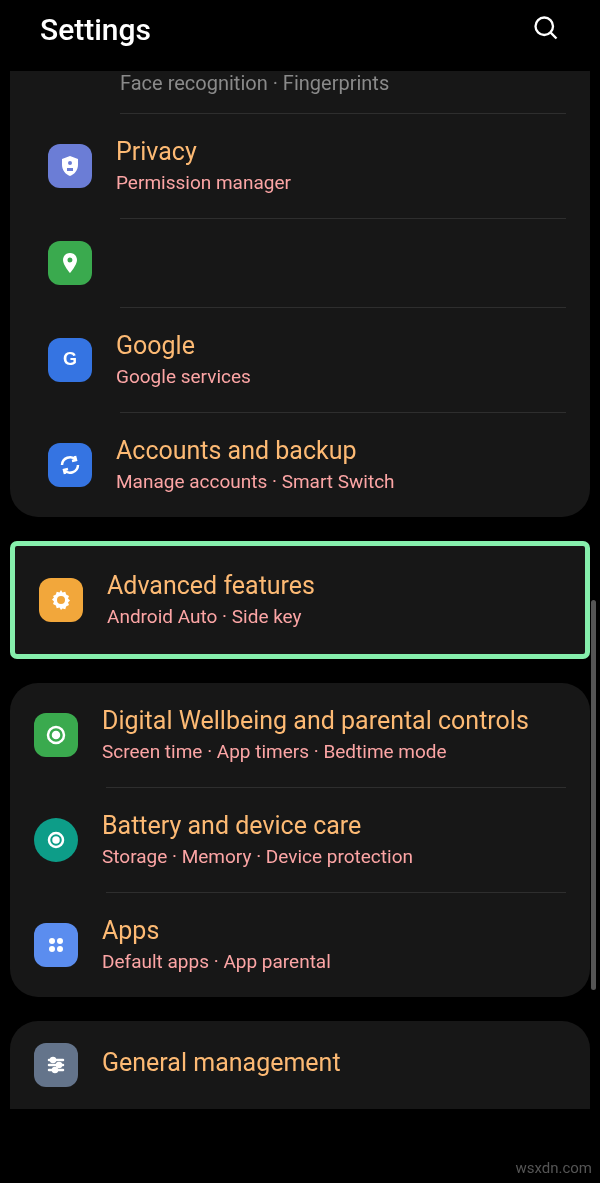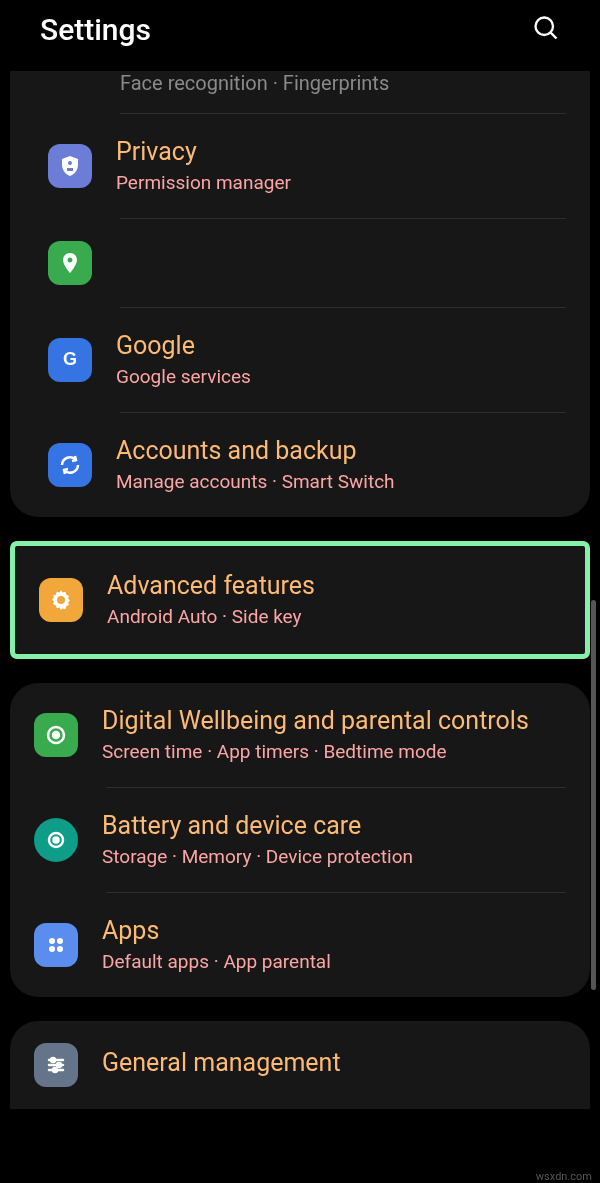--- a/index.html
+++ b/index.html
@@ -95,22 +95,22 @@
       right: 4px;
       top: 600px;
       width: 5px;
       height: 390px;
       background: #555555;
       border-radius: 3px;
     }
     .watermark {
       position: absolute;
       right: 8px;
-      bottom: 0;
-      font-size: 11px;
+      bottom: 6px;
+      font-size: 15px;
       color: #555;
     }
   </style>
 </head>
 <body>
 
 <div class="header">
   <div class="header-title">Settings</div>
   <div class="search-icon">
     <svg viewBox="0 0 24 24" fill="none" stroke="#ffffff" stroke-width="2">

